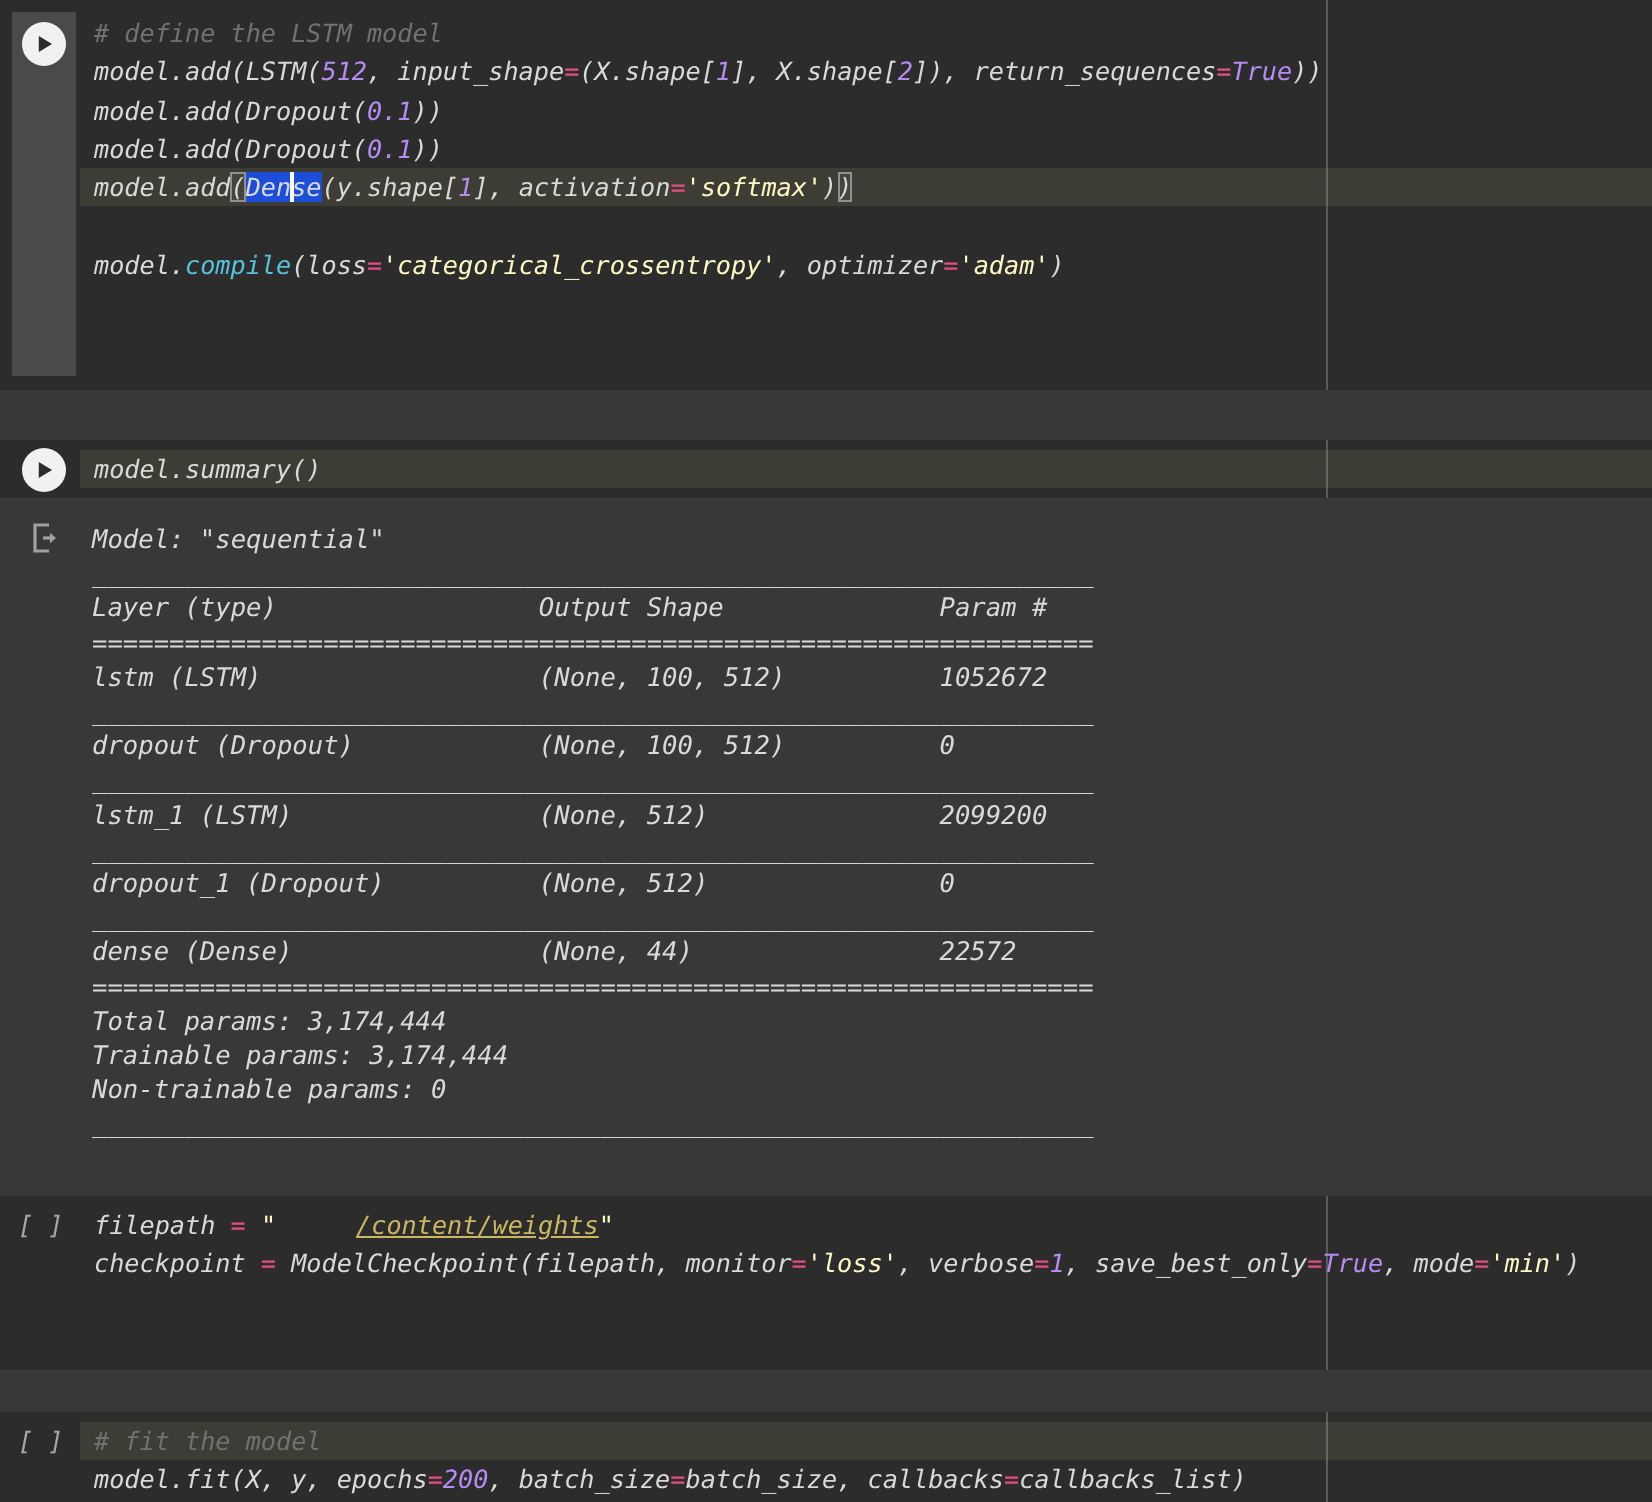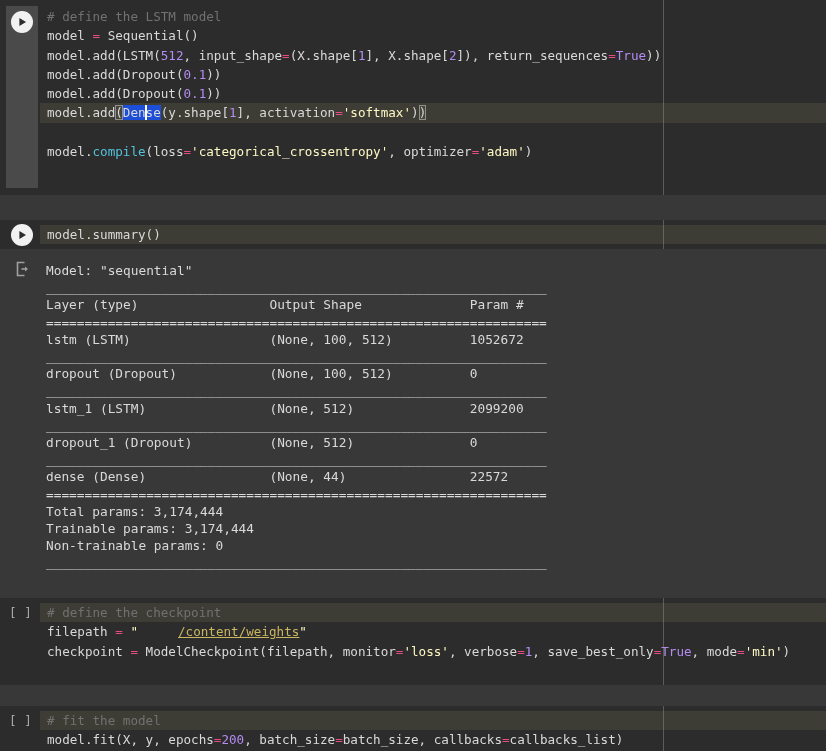--- a/index.html
+++ b/index.html
@@ -3,21 +3,21 @@
 <meta charset="utf-8">
 <style>
   * { box-sizing: border-box; }
   html, body { margin: 0; padding: 0; }
   body {
     width: 826px; height: 751px;
     background: #383838;
     font-family: "DejaVu Sans Mono", monospace;
     overflow: hidden;
   }
-  .notebook { width: 826px; height: 751px; position: relative; }
+  .notebook { width: 826px; height: 751px; position: relative; font-style: italic; }
 
   
   .cell {
     position: relative;
     background: #2c2c2c;
     display: flex;
     width: 826px;
   }
   .cell-1 { height: 195px; }
   .cell-2 { margin-top: 25px; height: 29px; }
@@ -92,21 +92,20 @@
       <button class="run-button">
         <svg width="14" height="14" viewBox="0 0 16 16">
           <path d="M5 3.4 L12.6 8 L5 12.6 Z" fill="#2c2c2c"></path>
         </svg>
       </button>
     </div>
     <div class="editor">
       <div class="ruler"></div>
       <div>
           <div class="line"><span class="tk-com"># define the LSTM model</span></div>
-          <div class="line"><span class="tk-def">model </span><span class="tk-op">=</span><span class="tk-def"> Sequential()</span></div>
           <div class="line"><span class="tk-def">model.add(LSTM(</span><span class="tk-num">512</span><span class="tk-def">, input_shape</span><span class="tk-op">=</span><span class="tk-def">(X.shape[</span><span class="tk-num">1</span><span class="tk-def">], X.shape[</span><span class="tk-num">2</span><span class="tk-def">]), return_sequences</span><span class="tk-op">=</span><span class="tk-kw">True</span><span class="tk-def">))</span></div>
           <div class="line"><span class="tk-def">model.add(Dropout(</span><span class="tk-num">0.1</span><span class="tk-def">))</span></div>
           <div class="line"><span class="tk-def">model.add(Dropout(</span><span class="tk-num">0.1</span><span class="tk-def">))</span></div>
           <div class="line hl"><span class="tk-def">model.add</span><span class="tk-brk">(</span><span class="tk-whl">Den</span><span class="tk-cursor"></span><span class="tk-whl">se</span><span class="tk-def">(y.shape[</span><span class="tk-num">1</span><span class="tk-def">], activation</span><span class="tk-op">=</span><span class="tk-str">'softmax'</span><span class="tk-def">)</span><span class="tk-brk">)</span></div>
           <div class="line"></div>
           <div class="line"><span class="tk-def">model.</span><span class="tk-bi">compile</span><span class="tk-def">(loss</span><span class="tk-op">=</span><span class="tk-str">'categorical_crossentropy'</span><span class="tk-def">, optimizer</span><span class="tk-op">=</span><span class="tk-str">'adam'</span><span class="tk-def">)</span></div>
         </div>
     </div>
   </section>
 
@@ -154,21 +153,20 @@
 _________________________________________________________________</pre>
   </section>
 
   <section class="cell cell-3">
     <div class="gutter">
       <div class="exec-placeholder">[ ]</div>
     </div>
     <div class="editor">
       <div class="ruler"></div>
       <div>
-          <div class="line hl"><span class="tk-com"># define the checkpoint</span></div>
           <div class="line"><span class="tk-def">filepath </span><span class="tk-op">=</span><span class="tk-def"> </span><span class="tk-str">"</span><span class="tk-lnk">/content/weights</span><span class="tk-str">"</span></div>
           <div class="line"><span class="tk-def">checkpoint </span><span class="tk-op">=</span><span class="tk-def"> ModelCheckpoint(filepath, monitor</span><span class="tk-op">=</span><span class="tk-str">'loss'</span><span class="tk-def">, verbose</span><span class="tk-op">=</span><span class="tk-num">1</span><span class="tk-def">, save_best_only</span><span class="tk-op">=</span><span class="tk-kw">True</span><span class="tk-def">, mode</span><span class="tk-op">=</span><span class="tk-str">'min'</span><span class="tk-def">)</span></div>
         </div>
     </div>
   </section>
 
   <section class="cell cell-4">
     <div class="gutter">
       <div class="exec-placeholder">[ ]</div>
     </div>

